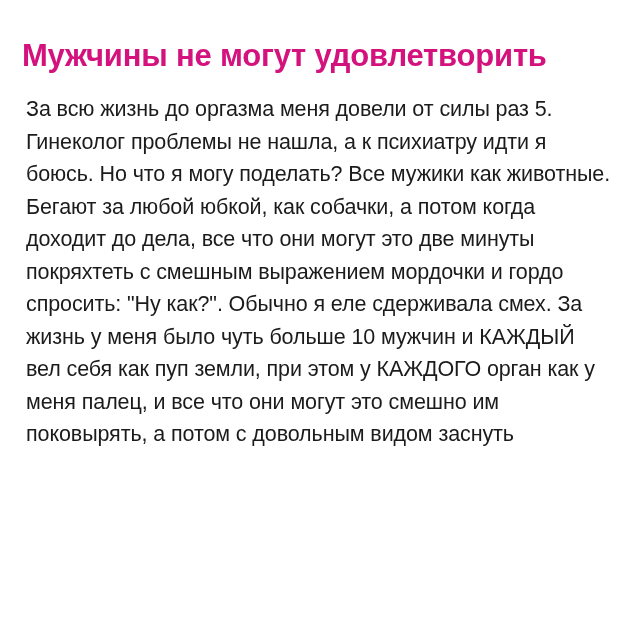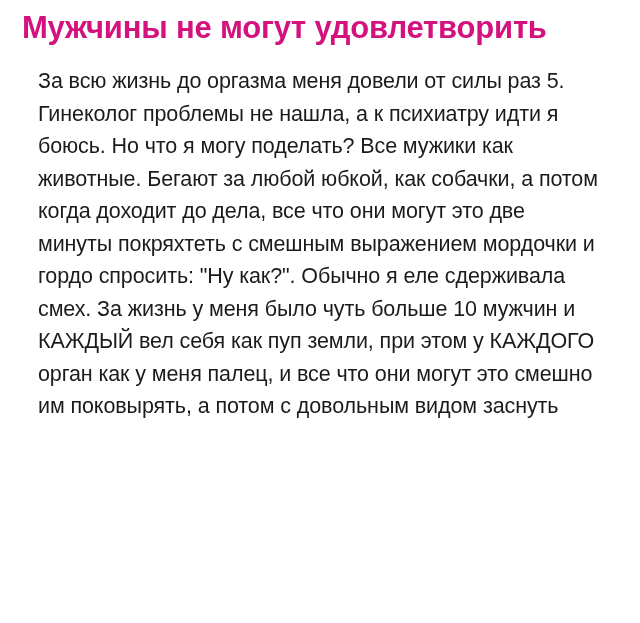--- a/index.html
+++ b/index.html
@@ -10,41 +10,41 @@
     width: 640px;
     height: 623px;
     background: #ffffff;
     font-family: "Liberation Sans", sans-serif;
     overflow: hidden;
   }
   .card {
     width: 640px;
     height: 623px;
     box-sizing: border-box;
-    padding: 8px 22px 10px 22px;
+    padding: 36px 22px 10px 22px;
     background: #ffffff;
     position: relative;
   }
   .title {
     color: #d4127e;
     font-family: "Liberation Sans", sans-serif;
     font-weight: bold;
     font-size: 31px;
     line-height: 39px;
     letter-spacing: -0.2px;
     margin: 0 0 18px 0;
     max-width: 560px;
   }
   .body-text {
     color: #1b1b1b;
     font-family: "Liberation Sans", sans-serif;
     font-size: 21.5px;
     line-height: 32.5px;
     letter-spacing: -0.1px;
-    margin: 16px;
+    margin: 4px;
     max-width: 600px;
     white-space: pre-wrap;
     word-break: normal;
   }
 </style>
 </head>
 <body>
 
 <div class="card">
   <h1 class="title">Мужчины не могут удовлетворить</h1>

